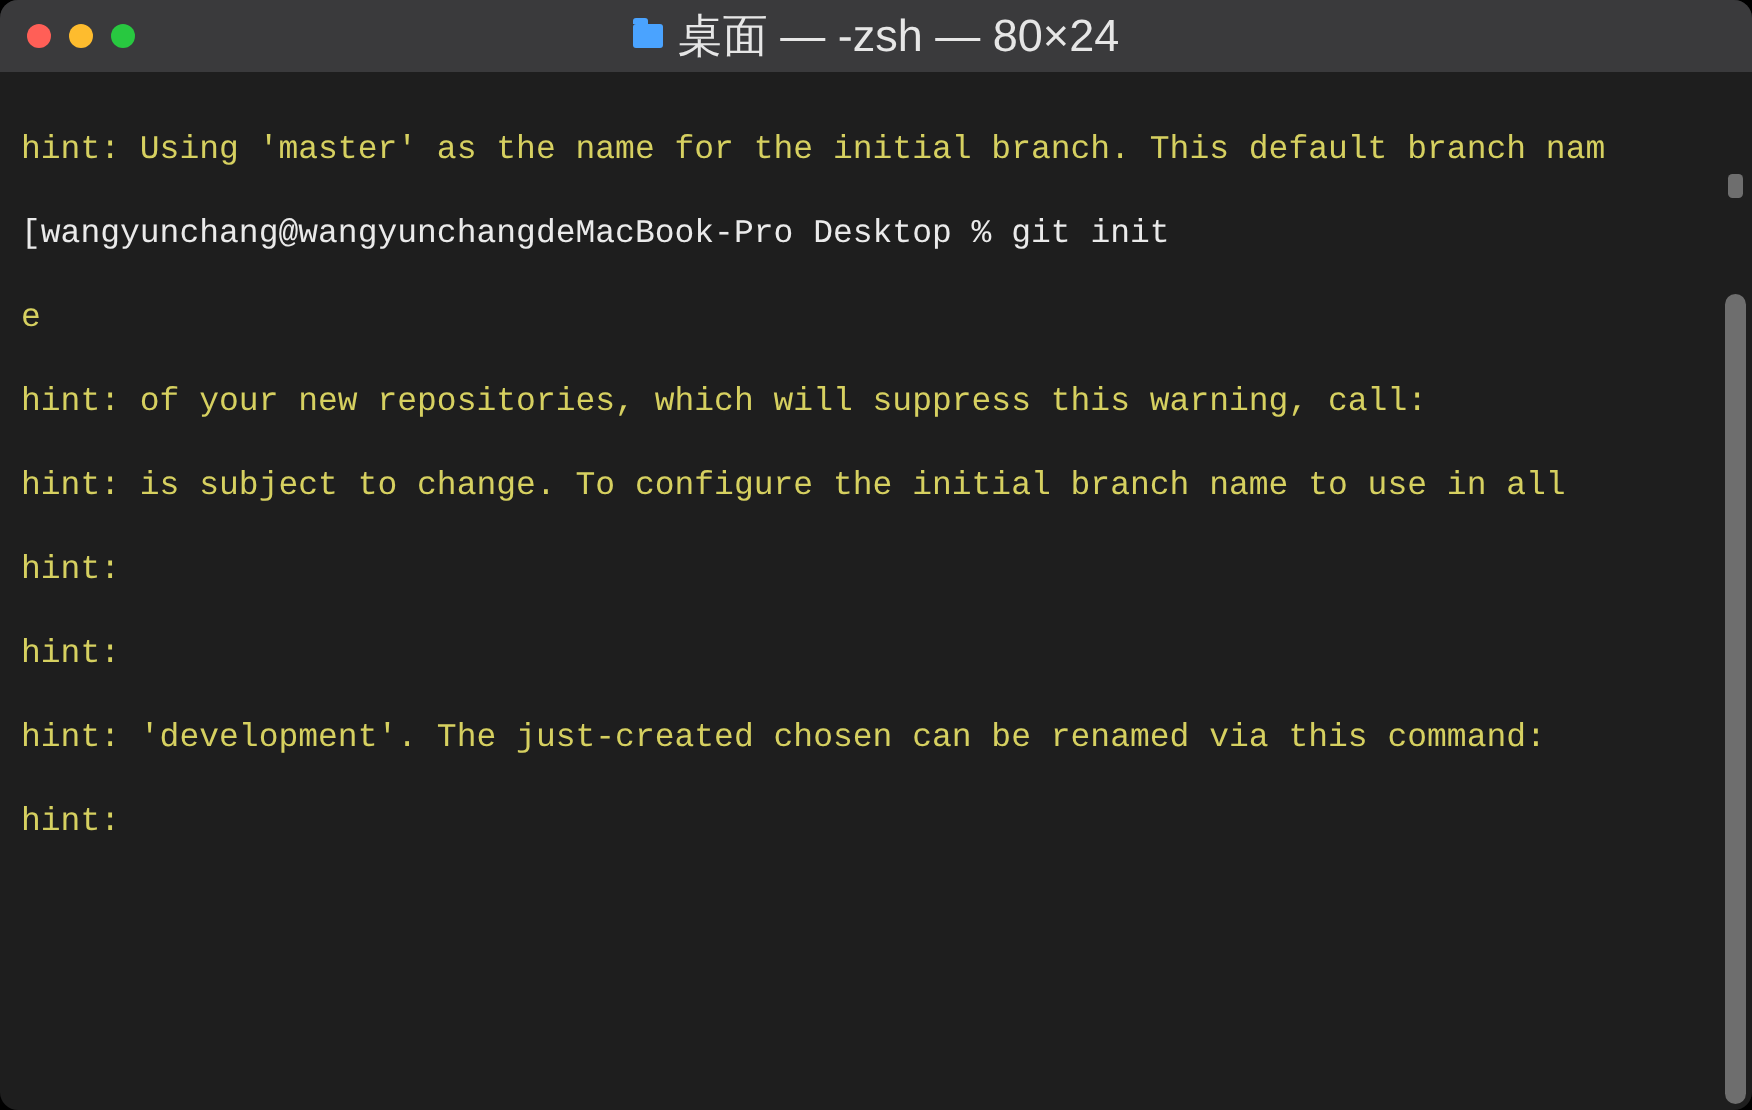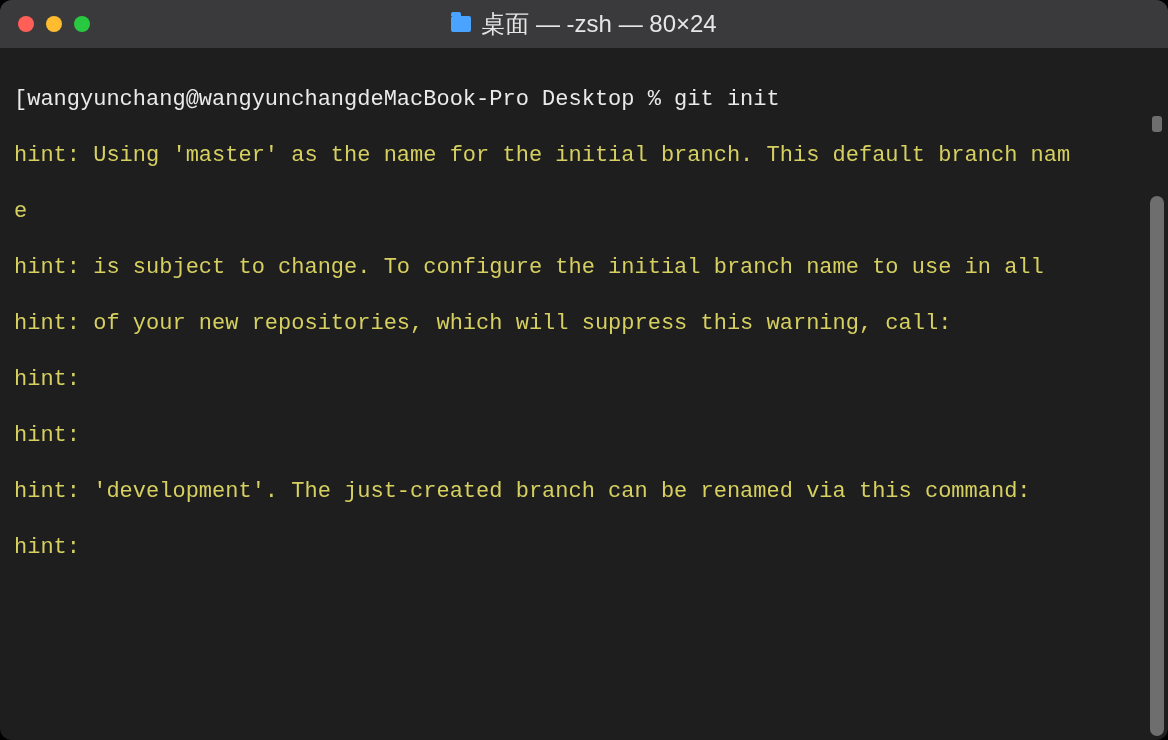--- a/index.html
+++ b/index.html
@@ -34,21 +34,21 @@
   }
   .folder-icon{
     width:20px;height:16px;
     background:#4aa3ff;border-radius:2px;position:relative;
   }
   .folder-icon::before{
     content:"";position:absolute;top:-4px;left:0;width:10px;height:4px;
     background:#4aa3ff;border-radius:2px 2px 0 0;
   }
   .title-text{
-    color:#e6e6e6;font-size:24px;font-weight:500;
+    color:#e6e6e6;font-size:30px;font-weight:500;
     font-family:-apple-system,BlinkMacSystemFont,"Helvetica Neue",sans-serif;
     text-align:center;
   }
   .term{
     flex:1 1 auto;
     padding:10px 12px 10px 14px;
     font-size:22px;
     line-height:28px;
     color:#eaeaea;
     white-space:pre-wrap;
@@ -82,28 +82,28 @@
       <div class="dot yellow"></div>
       <div class="dot green"></div>
     </div>
     <div class="title-center">
       <span class="folder-icon"></span>
       <span class="title-text">桌面 — -zsh — 80×24</span>
     </div>
   </div>
 
   <div class="term">
+<span class="line hint">hint: Using 'master' as the name for the initial branch. This default branch nam</span>
 <span class="line"><span class="bracket">[</span><span class="white">wangyunchang@wangyunchangdeMacBook-Pro Desktop % </span><span class="white">git init</span></span>
-<span class="line hint">hint: Using 'master' as the name for the initial branch. This default branch nam</span>
 <span class="line hint">e</span>
+<span class="line hint">hint: of your new repositories, which will suppress this warning, call:</span>
 <span class="line hint">hint: is subject to change. To configure the initial branch name to use in all</span>
-<span class="line hint">hint: of your new repositories, which will suppress this warning, call:</span>
 <span class="line hint">hint:</span>
 <span class="line hint">hint:</span>
-<span class="line hint">hint: 'development'. The just-created branch can be renamed via this command:</span>
+<span class="line hint">hint: 'development'. The just-created chosen can be renamed via this command:</span>
 <span class="line hint">hint:</span>
 
 
 
 
 
 
 
 
 

